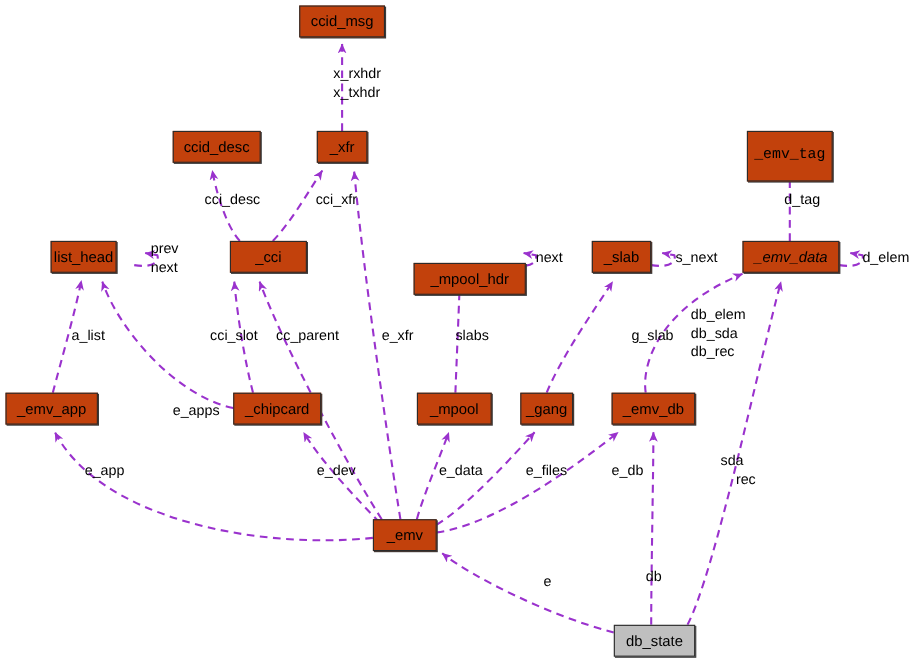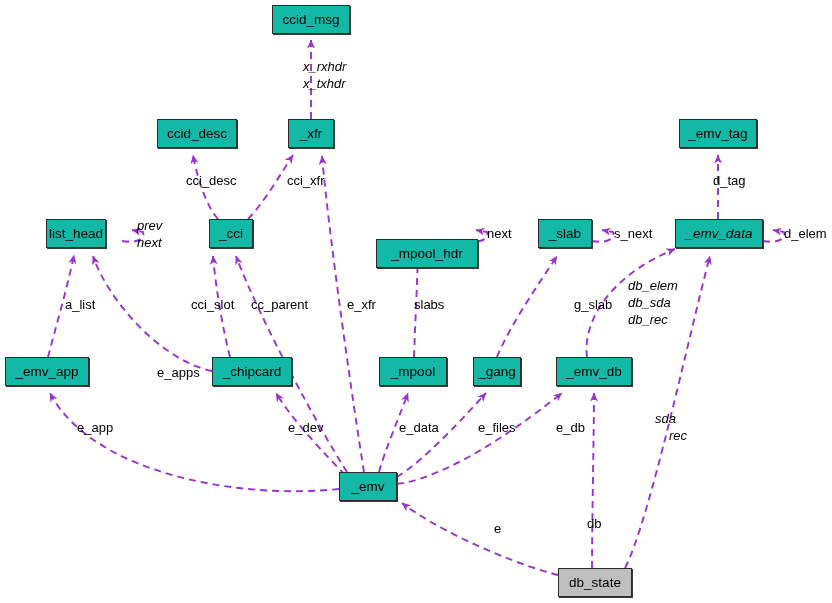--- a/index.html
+++ b/index.html
@@ -1,27 +1,27 @@
 <!DOCTYPE html>
 <html><head>
 <meta charset="utf-8">
 <title>Collaboration diagram</title>
 <style>
   html,body{margin:0;padding:0;background:#ffffff;}
   body{font-family:"Liberation Sans",sans-serif;}
   #canvas{position:relative;width:832px;height:603px;background:#ffffff;overflow:hidden;}
   #edges{position:absolute;left:0;top:0;width:832px;height:603px;}
   .node{position:absolute;box-sizing:border-box;border:1px solid #2b2b2b;
-        background:#14b8a6;color:#000000;font-size:13.5px;line-height:1;
+        background:#c2410c;color:#000000;font-size:13.5px;line-height:1;
         display:flex;align-items:center;justify-content:center;
         white-space:nowrap;box-shadow:1px 1px 0 0 #3a3a3a;}
   .node.highlight{background:#bfbfbf;}
   .elabel{position:absolute;font-size:13px;color:#000000;white-space:nowrap;
           line-height:15px;}
-  .elabel.multi{line-height:17px;text-align:left;font-style:italic;}
+  .elabel.multi{line-height:17px;text-align:left;}
 </style>
 </head>
 <body>
 
 <div id="canvas">
 
   <svg id="edges" viewBox="0 0 832 603" xmlns="http://www.w3.org/2000/svg">
     <defs>
       <marker id="ah" markerWidth="10" markerHeight="10" refX="8.6" refY="4" orient="auto" markerUnits="userSpaceOnUse">
         <path d="M0,0 L9,4 L0,8 L2.6,4 Z" fill="#9a32cd"></path>
@@ -77,23 +77,23 @@
       <path d="M592,568 C592,520 594,430 594,393"></path>
 
       <path d="M558,575 C500,560 430,525 402,503"></path>
     </g>
   </svg>
 
   <div id="nodes">
       <div class="node" style="left: 272px; top: 5px; width: 78px; height: 29px;">ccid_msg</div>
       <div class="node" style="left: 157px; top: 119px; width: 80px; height: 29px;">ccid_desc</div>
       <div class="node" style="left: 288px; top: 119px; width: 46px; height: 29px;">_xfr</div>
-      <div class="node" style="left: 679px; top: 119px; width: 78px; height: 29px;">_emv_tag</div>
+      <div class="node" style="left: 679px; top: 119px; width: 78px; height: 46px; font-family: Liberation Mono, monospace;">_emv_tag</div>
       <div class="node" style="left: 46px; top: 219px; width: 60px; height: 29px;">list_head</div>
-      <div class="node" style="left: 209px; top: 219px; width: 44px; height: 29px;">_cci</div>
+      <div class="node" style="left: 209px; top: 219px; width: 70px; height: 29px;">_cci</div>
       <div class="node" style="left: 376px; top: 219px; width: 102px; height: 29px; margin-top: 20px;">_mpool_hdr</div>
       <div class="node" style="left: 538px; top: 219px; width: 54px; height: 29px;">_slab</div>
       <div class="node" style="left: 675px; top: 219px; width: 88px; height: 29px; font-style: italic;">_emv_data</div>
       <div class="node" style="left: 5px; top: 357px; width: 84px; height: 29px;">_emv_app</div>
       <div class="node" style="left: 212px; top: 357px; width: 80px; height: 29px;">_chipcard</div>
       <div class="node" style="left: 379px; top: 357px; width: 68px; height: 29px;">_mpool</div>
       <div class="node" style="left: 473px; top: 357px; width: 48px; height: 29px;">_gang</div>
       <div class="node" style="left: 556px; top: 357px; width: 76px; height: 29px;">_emv_db</div>
       <div class="node" style="left: 339px; top: 472px; width: 58px; height: 29px;">_emv</div>
       <div class="node highlight" style="left: 558px; top: 568px; width: 74px; height: 29px;">db_state</div>

